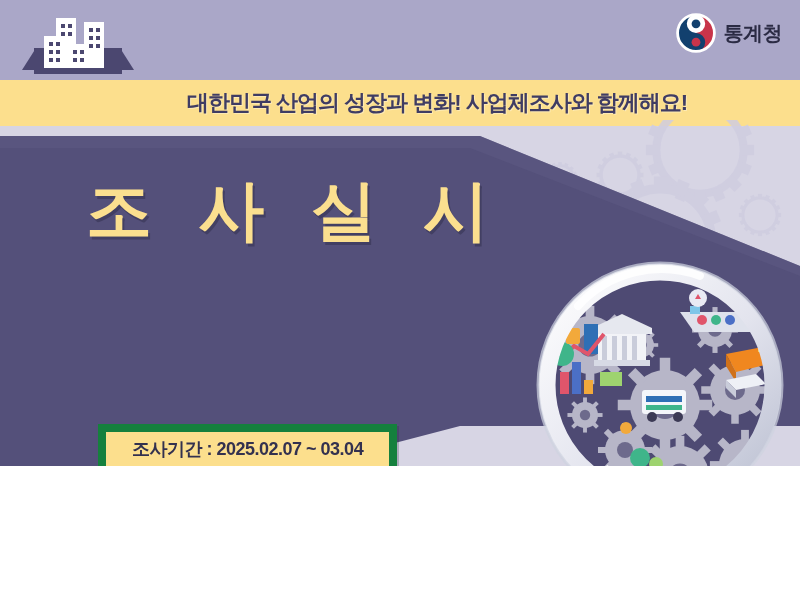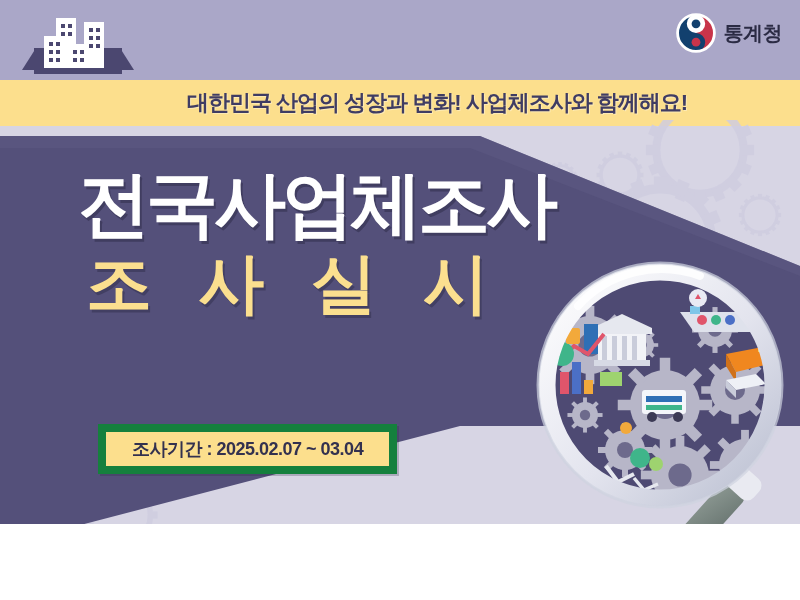--- a/index.html
+++ b/index.html
@@ -4,21 +4,21 @@
 <title>2025년 전국사업체조사 조사실시</title>
 <style>
   html, body {
     margin: 0;
     padding: 0;
     background: #ffffff;
   }
   #poster {
     position: relative;
     width: 800px;
-    height: 524px;
+    height: 466px;
     overflow: hidden;
     background: #d7d5e4;
     font-family: "Liberation Sans", "DejaVu Sans", sans-serif;
     user-select: none;
   }
 
   
   .bg-base {
     position: absolute;
     inset: 0;
@@ -268,21 +268,20 @@
       <circle cx="50" cy="27" r="11" fill="#12406e"></circle>
       <circle cx="50" cy="73" r="11" fill="#c8344a"></circle>
       <circle cx="50" cy="50" r="46" fill="none" stroke="#ffffff" stroke-width="7"></circle>
     </svg>
     <span class="logo-text">통계청</span>
   </div>
 
   <div class="slogan">대한민국 산업의 성장과 변화!  사업체조사와 함께해요!</div>
 
   <div class="headline">
-    <div class="line-main">전국사업체조사</div>
     <div class="line-sub">조 사 실 시</div>
   </div>
 
   <div class="date-badge">조사기간 : 2025.02.07 ~ 03.04</div>
 
   <svg class="magnifier" viewBox="0 0 290 350">
     <defs>
       <clipPath id="lensClip">
           <circle cx="130" cy="135" r="113"></circle>
         </clipPath>

